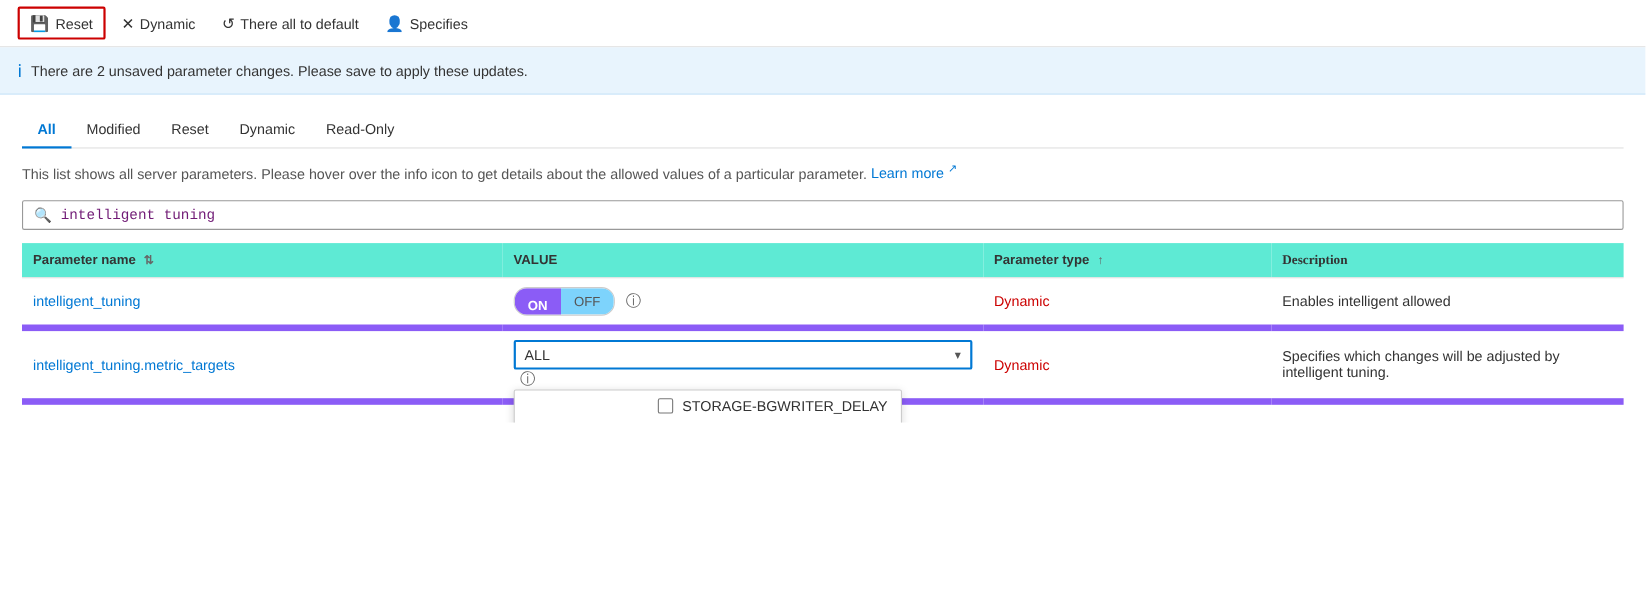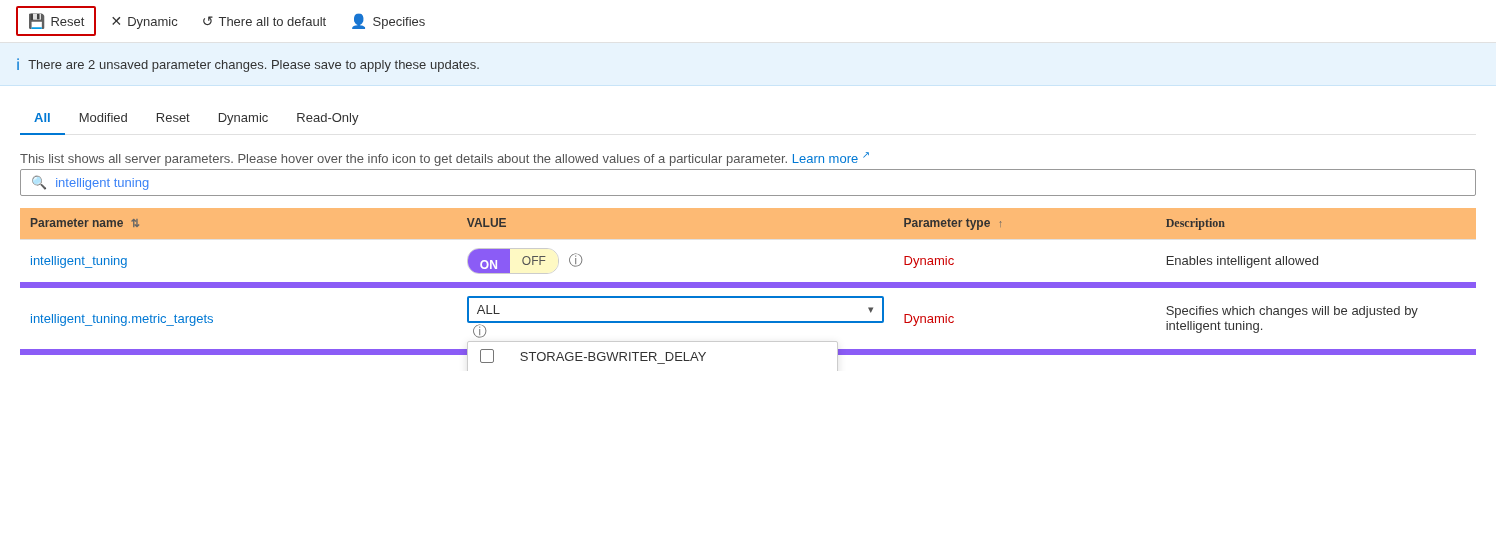--- a/index.html
+++ b/index.html
@@ -65,54 +65,56 @@
     .tab.active {
       color: #0078d4;
       border-bottom: 2px solid #0078d4;
       font-weight: 600;
     }
 
     
     .desc-text {
       font-size: 13px;
       color: #555;
+      margin-bottom: 14px;
       line-height: 1.5;
     }
     .desc-text a { color: #0078d4; text-decoration: none; }
 
     
     .search-bar {
       display: flex;
       align-items: center;
       border: 1px solid #999;
       border-radius: 2px;
       padding: 5px 10px;
       gap: 8px;
       margin-bottom: 12px;
       width: 100%;
     }
     .search-bar input {
       border: none;
       outline: none;
       font-size: 13px;
       width: 100%;
-      color: #3b82f6;
+      color: #701a75;
+      font-family: Liberation Mono, monospace;
     }
     .search-icon { color: #555; font-size: 13px; }
 
     
     .param-table { width: 100%; border-collapse: collapse; }
     .param-table th {
       text-align: left;
       padding: 8px 10px;
       font-size: 12px;
       font-weight: 600;
       color: #333;
       border-bottom: 1px solid #e0e0e0;
-      background: #fdba74;
+      background: #5eead4;
     }
     .param-table td {
       padding: 8px 10px;
       border-bottom: 6px solid #8b5cf6;
       vertical-align: middle;
       font-size: 13px;
     }
     .col-name { width: 30%; }
     .col-value { width: 30%; }
     .col-type { width: 18%; }
@@ -139,21 +141,21 @@
     .toggle-on {
       background: #8b5cf6;
       color: #fff;
       padding: 16px 12px;
       font-size: 12px;
       font-weight: 600;
       display: flex;
       align-items: center;
     }
     .toggle-off {
-      background: #fef9c3;
+      background: #7dd3fc;
       color: #555;
       padding: 4px 12px;
       font-size: 12px;
       display: flex;
       align-items: center;
     }
     .info-circle {
       color: #666;
       font-size: 14px;
       margin-left: 6px;
@@ -182,24 +184,25 @@
       background: #fff;
       border: 1px solid #ccc;
       border-radius: 2px;
       z-index: 100;
       min-width: 320px;
       box-shadow: 0 2px 8px rgba(0,0,0,0.15);
     }
     .dropdown-item {
       display: flex;
       align-items: center;
-      gap: 26px;
+      gap: 8px;
       padding: 7px 12px;
       font-size: 13px;
       cursor: pointer;
+      justify-content: flex-end;
     }
     .checkbox {
       width: 14px;
       height: 14px;
       border: 1px solid #777;
       border-radius: 2px;
       display: flex;
       align-items: center;
       justify-content: center;
       flex-shrink: 0;

